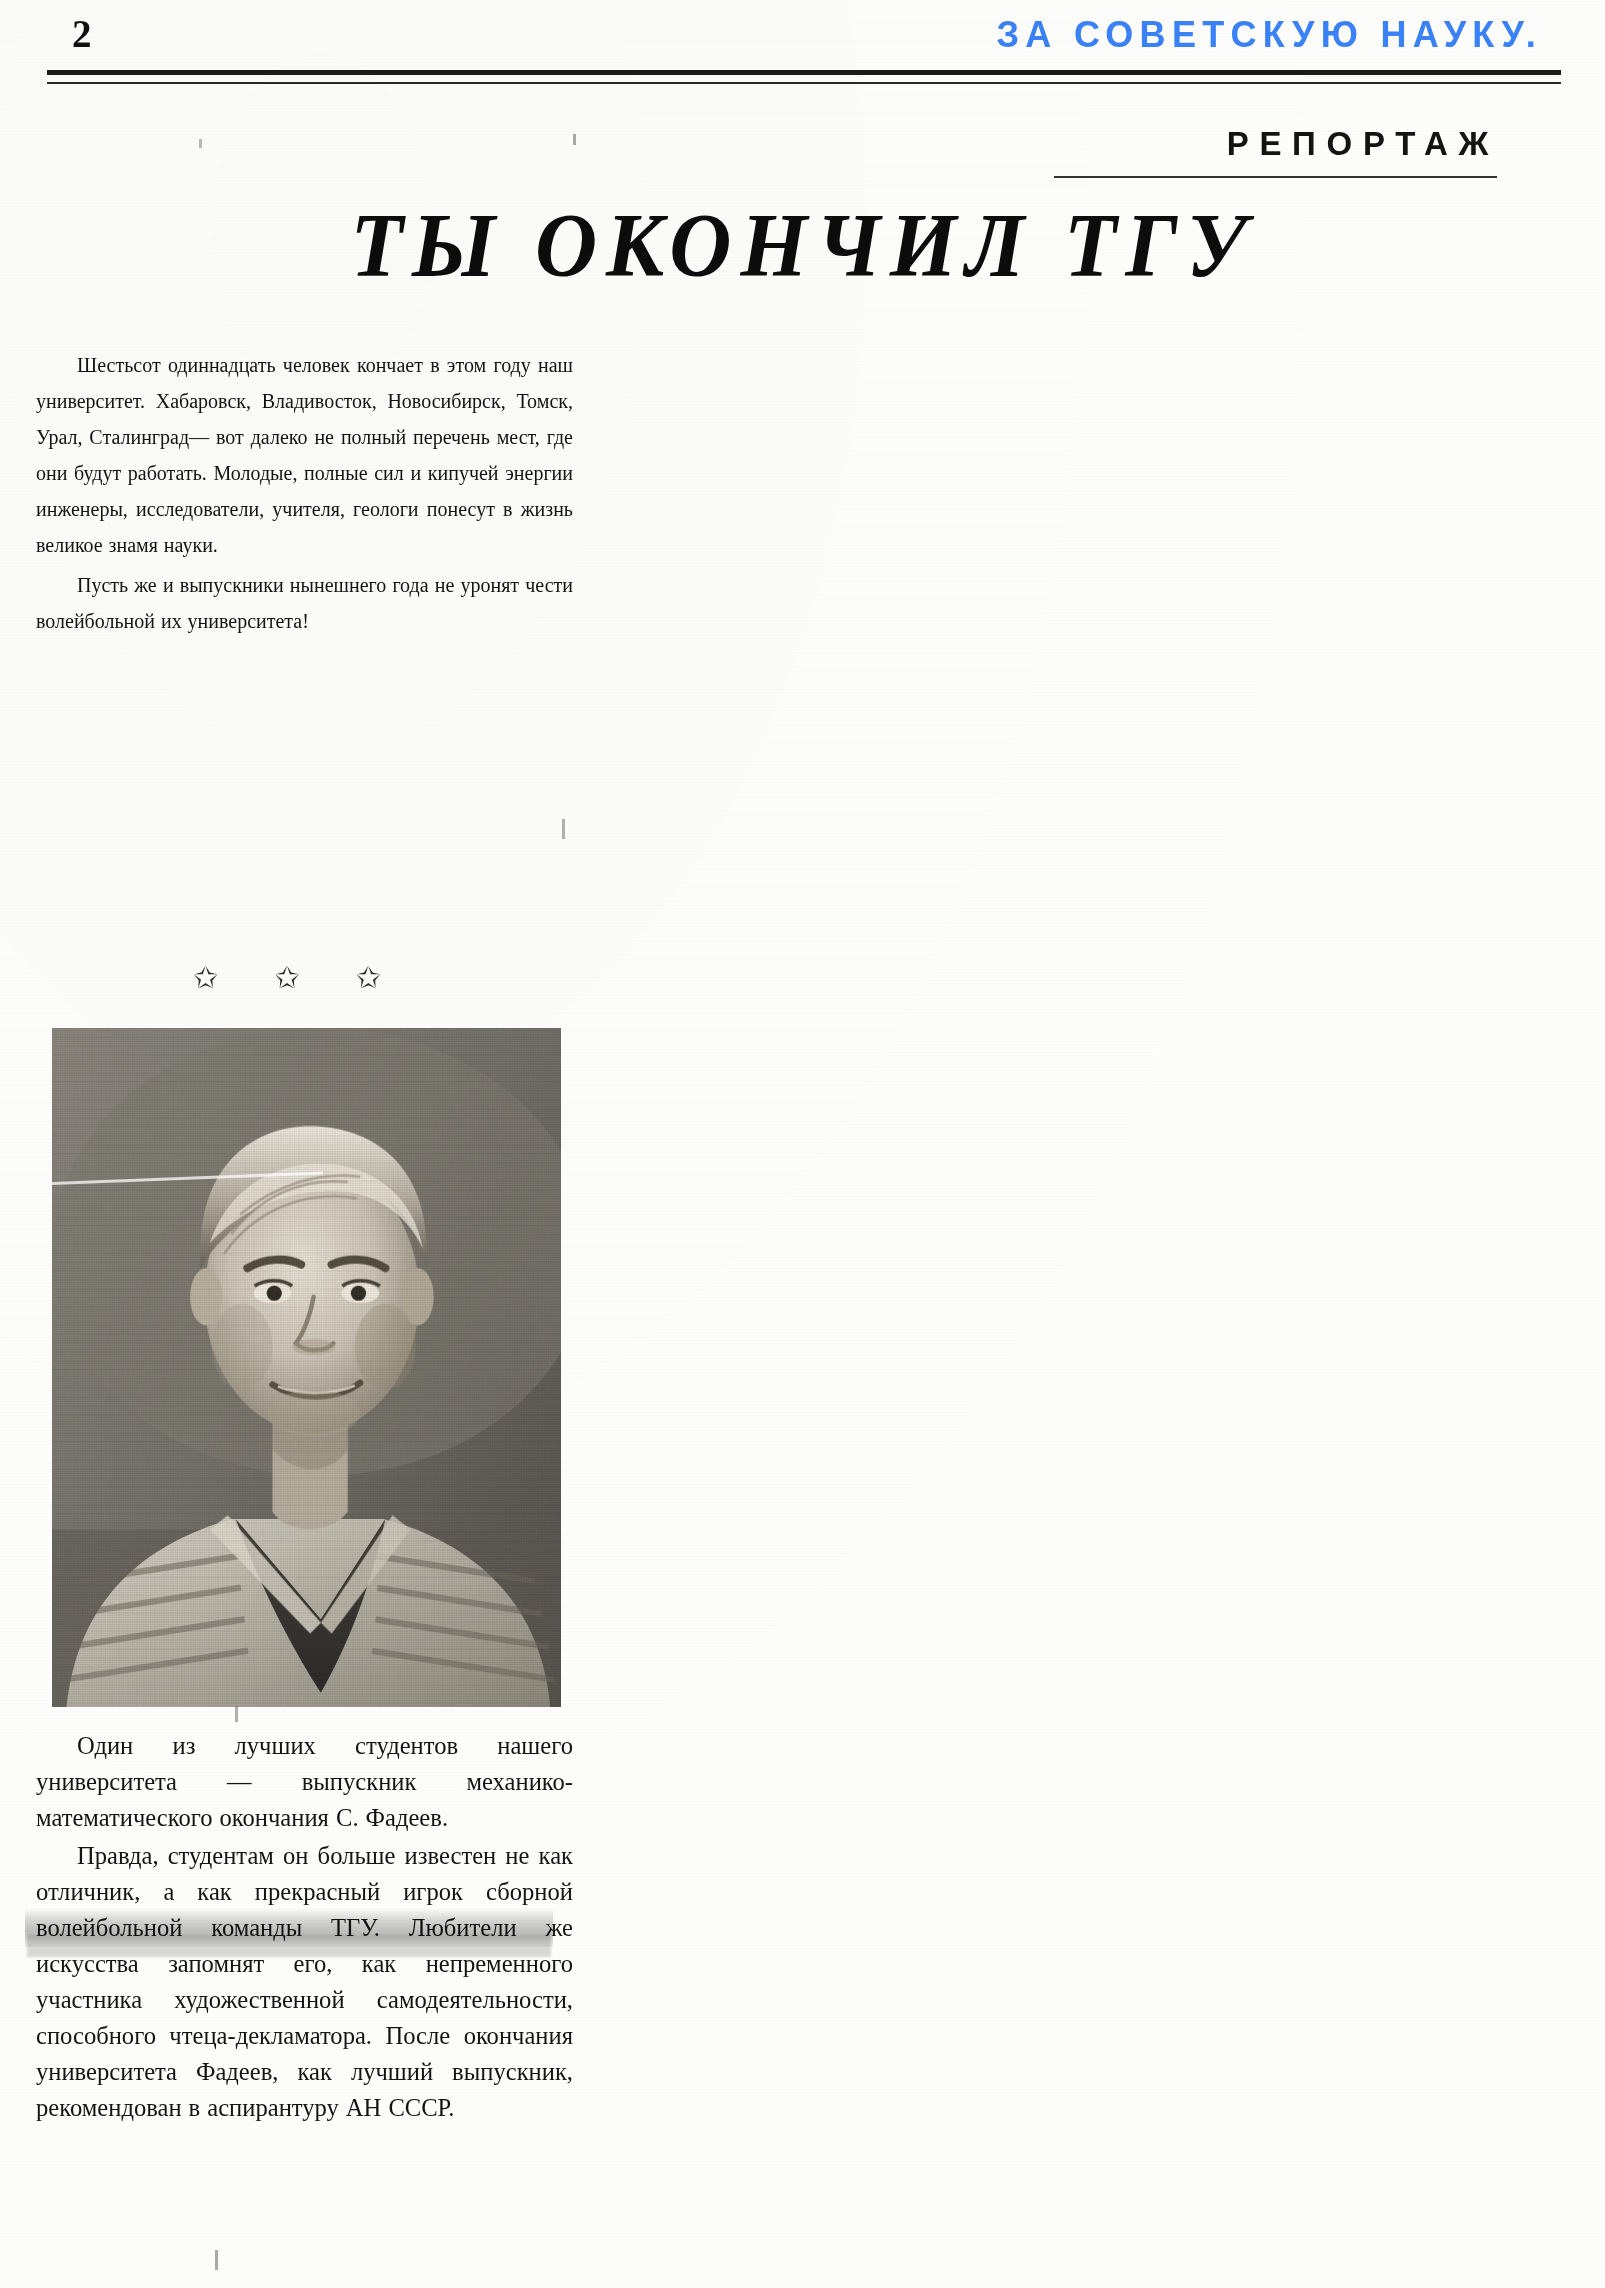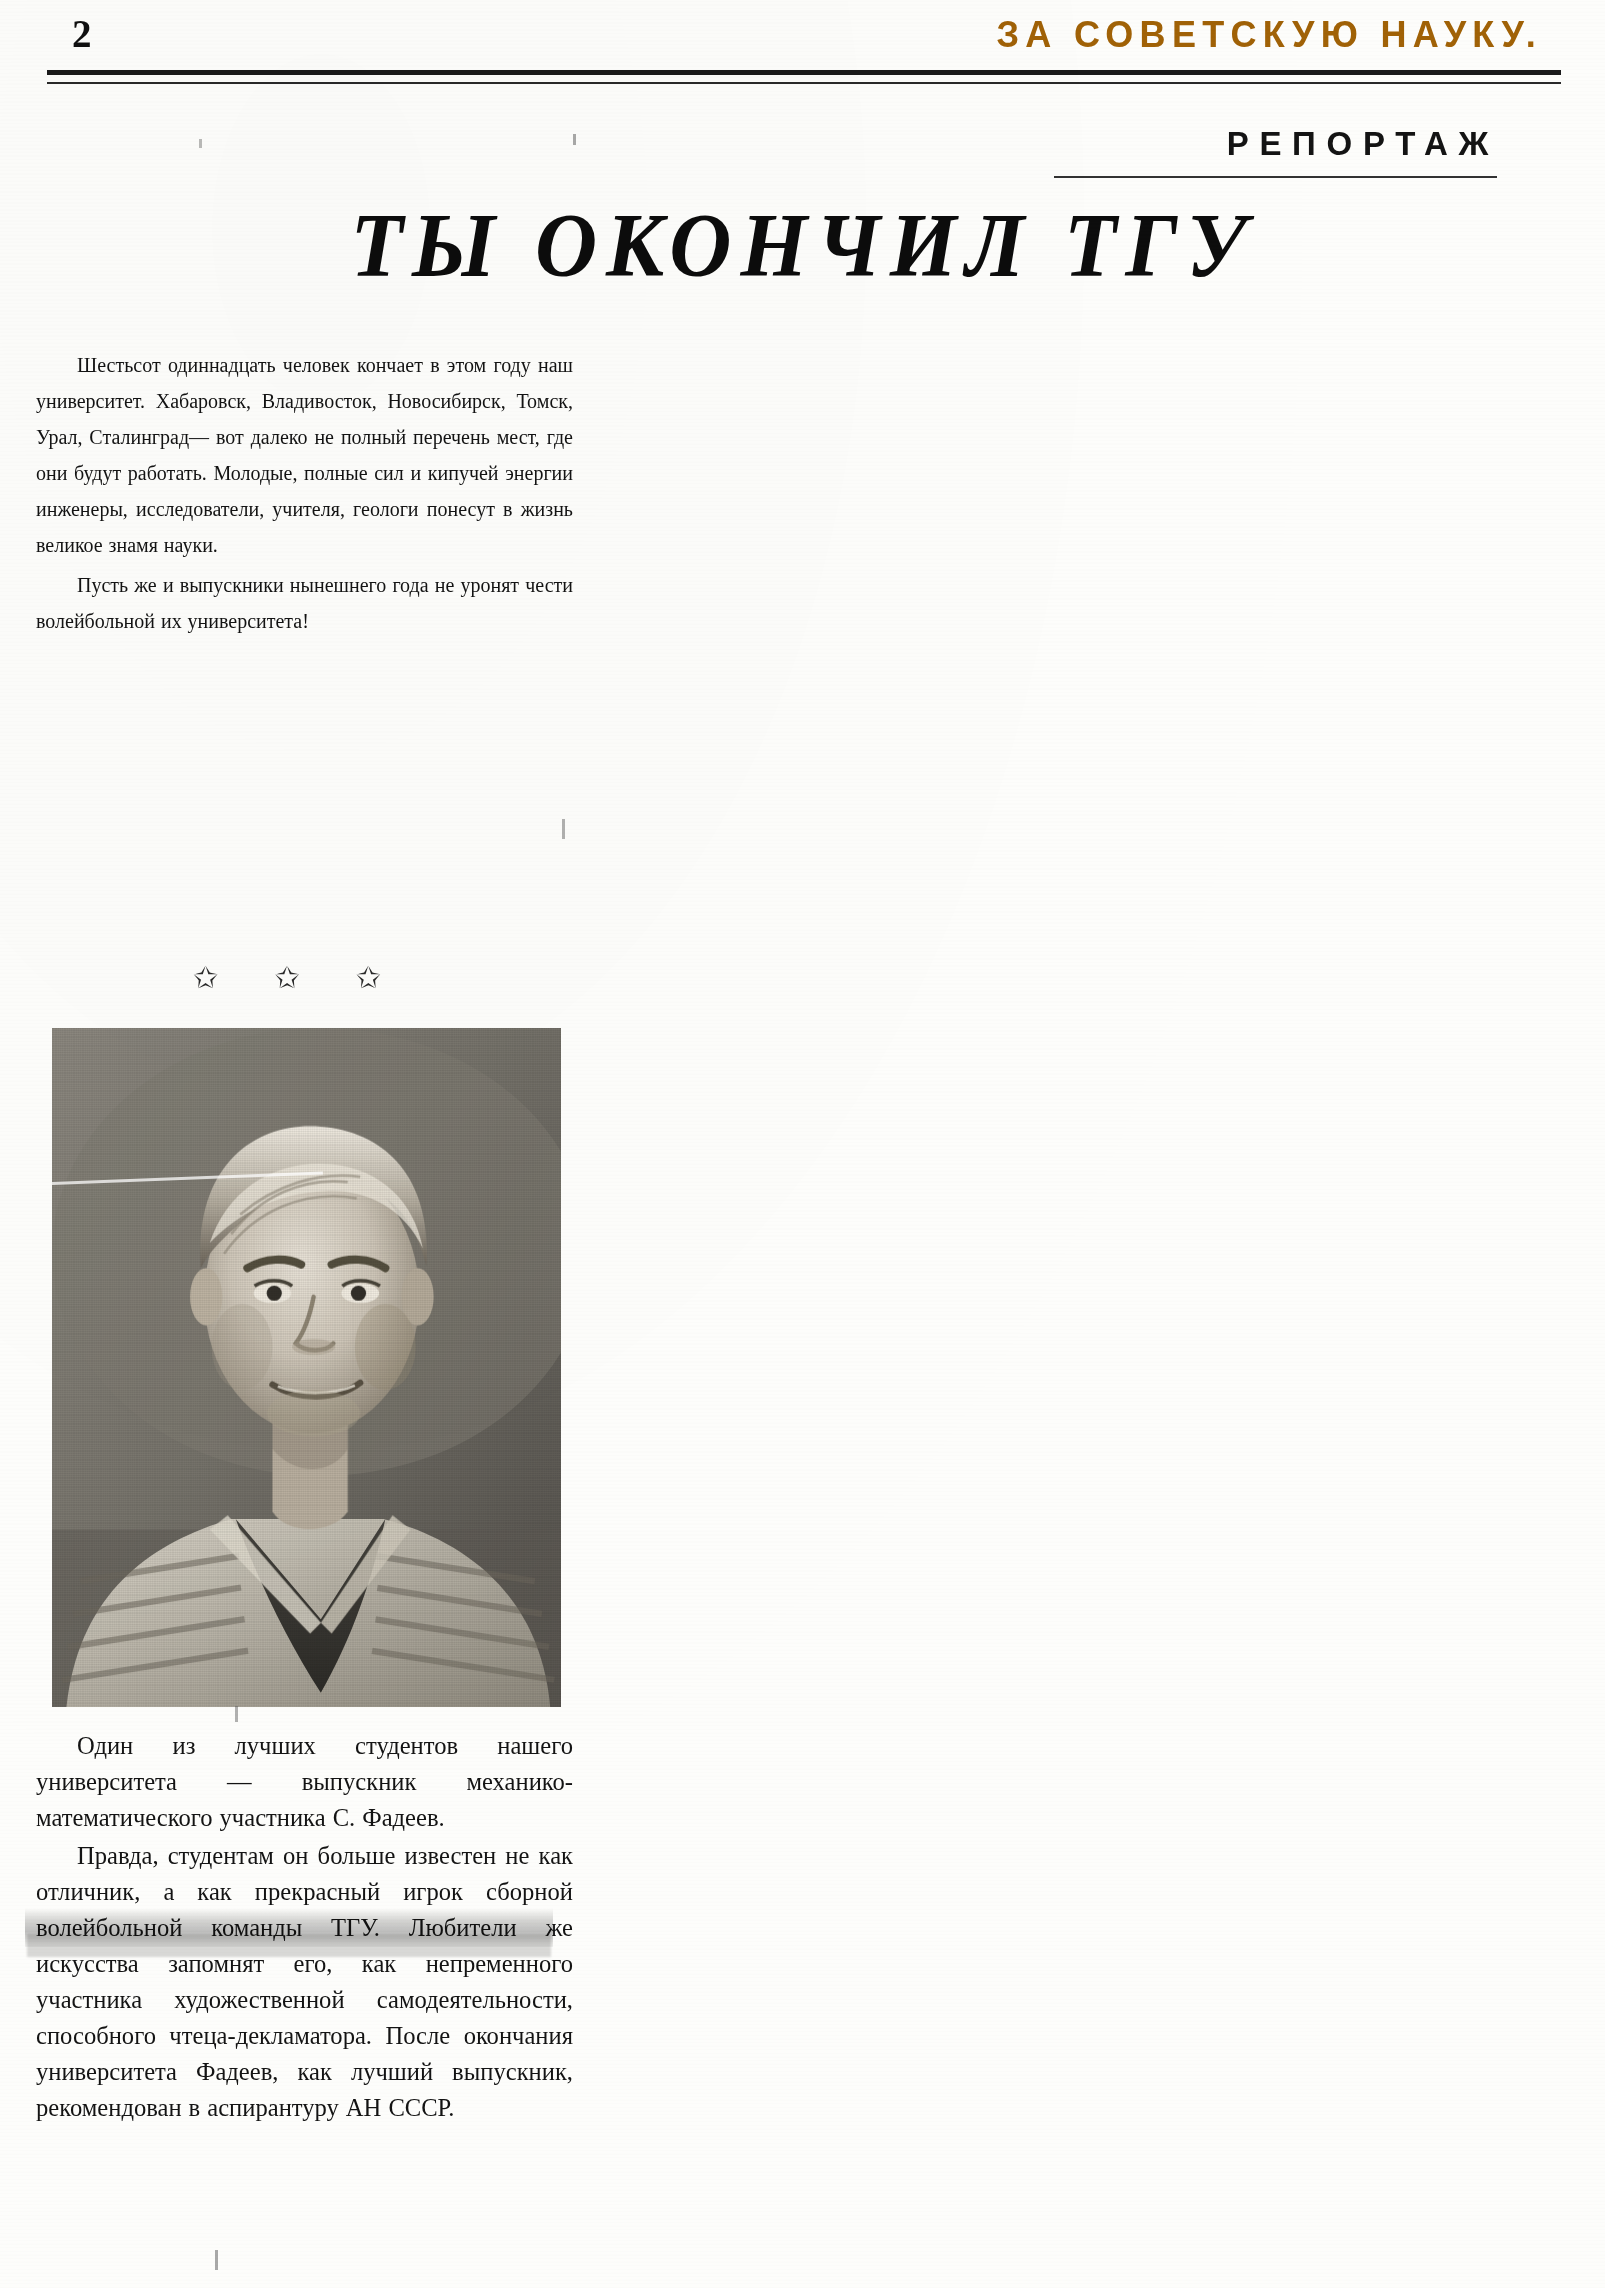--- a/index.html
+++ b/index.html
@@ -51,21 +51,21 @@
     color: #111;
   }
   .paper-name {
     position: absolute;
     right: 64px;
     top: 14.3px;
     font-family: "Liberation Sans", sans-serif;
     font-size: 36px;
     font-weight: 700;
     letter-spacing: 6.3px;
-    color: #a16207;
+    color: #3b82f6;
     white-space: nowrap;
   }
   .rule-thick {
     position: absolute;
     left: 47px;
     top: 70px;
     width: 1514px;
     height: 4.5px;
     background: #1b1b1b;
   }
@@ -357,21 +357,21 @@
         <ellipse cx="212" cy="356" rx="34" ry="48" fill="#a79c8a" opacity="0.30"></ellipse>
         <ellipse cx="372" cy="356" rx="34" ry="48" fill="#9a9079" opacity="0.34"></ellipse>
         <ellipse cx="292" cy="430" rx="52" ry="26" fill="#b3a893" opacity="0.35"></ellipse>
       </svg>
     </div>
     <div class="photo-grain"></div>
     <div class="photo-scratch"></div>
   </div>
 
   <div class="col-left-lower">
-    <p>Один из лучших студентов нашего университета — выпускник механико-математического участника С. Фадеев.</p>
+    <p>Один из лучших студентов нашего университета — выпускник механико-математического окончания С. Фадеев.</p>
     <p>Правда, студентам он больше известен не как отличник, а как прекрасный игрок сборной волейбольной команды ТГУ. Любители же искусства запомнят его, как непременного участника художественной самодеятельности, способного чтеца-декламатора. После окончания университета Фадеев, как лучший выпускник, рекомендован в аспирантуру АН СССР.</p>
   </div>
   <div class="smudge"></div>
   <div class="smudge2"></div>
 
 
   <div class="mark" style="left:573px; top:134px; width:2.7px; height:10.7px; opacity:.5;"></div>
   <div class="mark" style="left:199px; top:139px; width:2.7px; height:9px; opacity:.4;"></div>
   <div class="mark" style="left:562px; top:819px; width:2.7px; height:19.7px; opacity:.45;"></div>
   <div class="mark" style="left:235px; top:1706px; width:2.7px; height:16px; opacity:.45;"></div>

